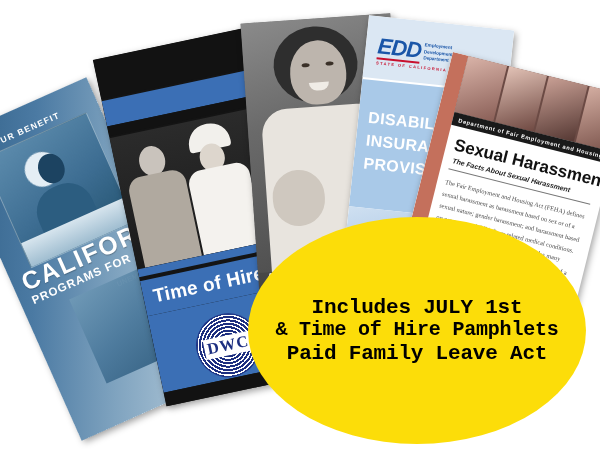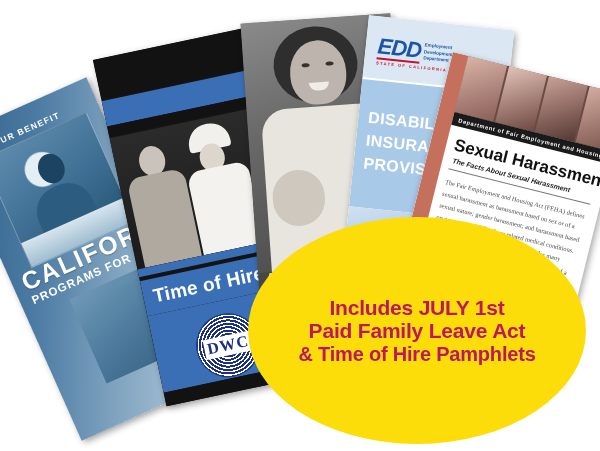--- a/index.html
+++ b/index.html
@@ -313,26 +313,27 @@
     height: 227px;
     border-radius: 50%;
     background: #fcdd09;
     display: flex;
     flex-direction: column;
     align-items: center;
     justify-content: center;
     text-align: center;
   }
   #burst .bl {
-    color: #be185d;
+    color: #000000;
     font-weight: bold;
     line-height: 1.12;
     font-size: 21px;
     letter-spacing: -0.2px;
     white-space: nowrap;
+    font-family: Liberation Mono, monospace;
   }
   #burst .bl.l4 { font-size: 20px; }
 </style>
 </head>
 <body>
 
 <div id="stage">
 
   <div class="pamphlet" id="p-benefit">
     <div class="fyb-strap">FOR YOUR BENEFIT</div>
@@ -420,17 +421,17 @@
       <div class="sh-dept">Department of Fair Employment and Housing</div>
     </div>
     <div class="sh-title">Sexual Harassment</div>
     <div class="sh-sub">The Facts About Sexual Harassment</div>
     <div class="sh-rule"></div>
     <div class="sh-body">The Fair Employment and Housing Act (FEHA) defines sexual harassment as harassment based on sex or of a sexual nature; gender harassment; and harassment based on pregnancy, childbirth, or related medical conditions. The definition of sexual harassment includes many forms of offensive behavior, including harassment of a person of the same gender.</div>
   </div>
 
   <div id="burst">
     <div class="bl l1">Includes JULY 1st</div>
+    <div class="bl l4">&amp; Time of Hire Pamphlets</div>
     <div class="bl l3">Paid Family Leave Act</div>
-    <div class="bl l4">&amp; Time of Hire Pamphlets</div>
   </div>
 
 </div>
 
 </body></html>

